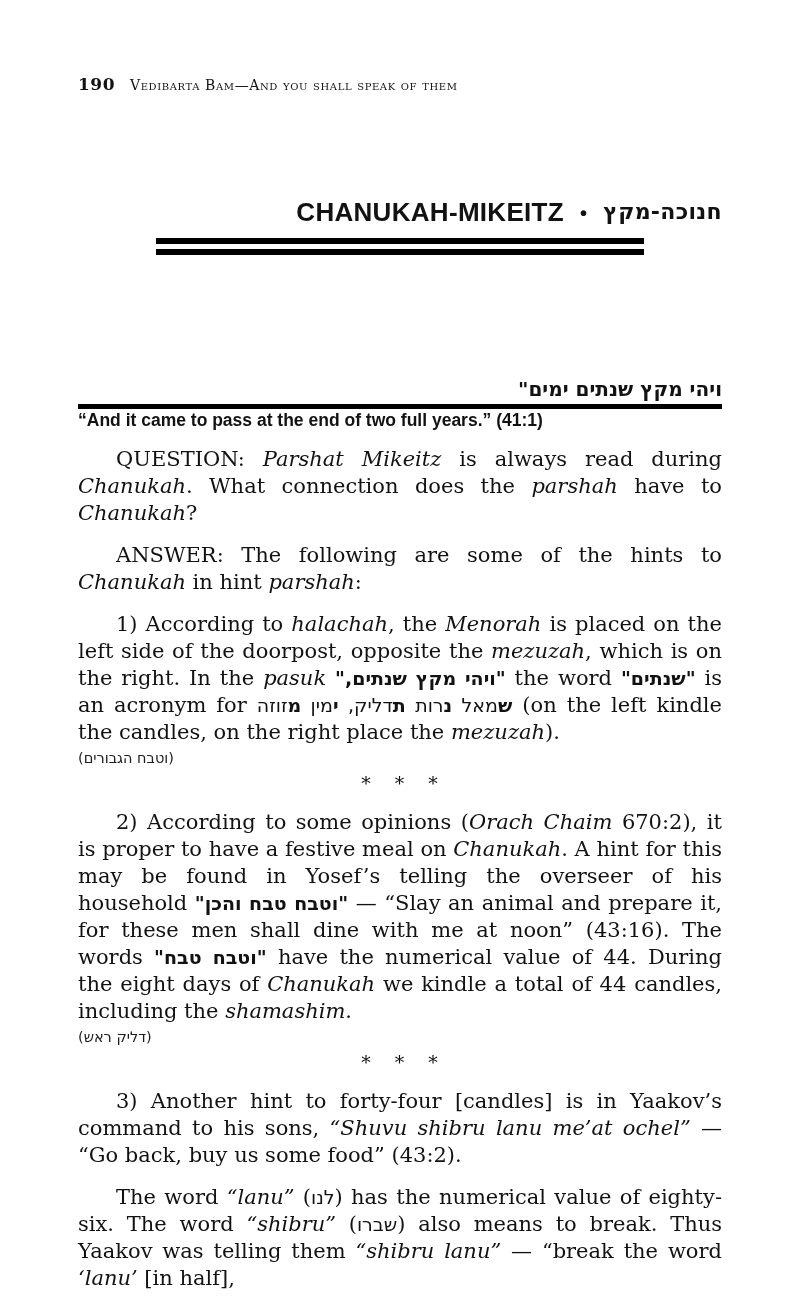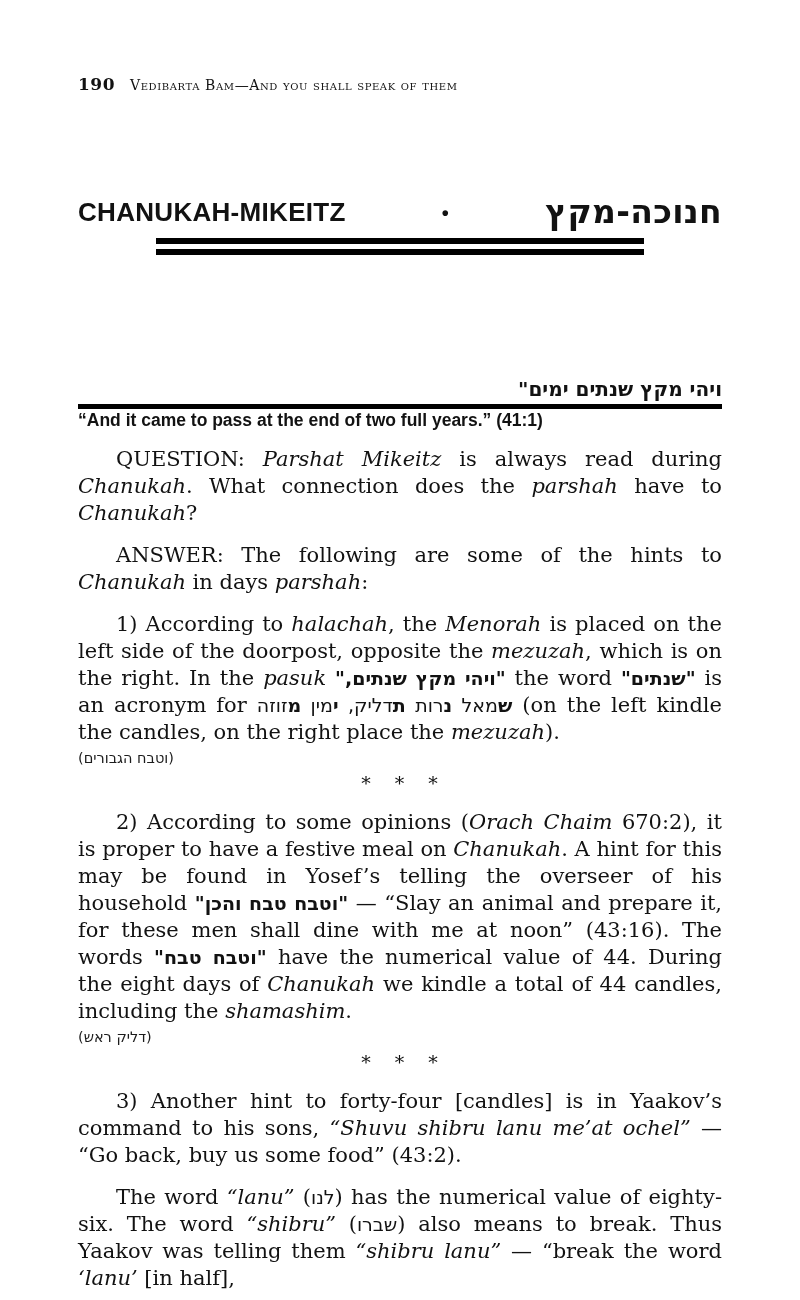--- a/index.html
+++ b/index.html
@@ -20,28 +20,28 @@
   }
   .page-number{font-weight:bold;letter-spacing:.5px;}
   .running-title{
     font-variant:small-caps;
     letter-spacing:.6px;
     font-size:14px;
   }
   
   .chapter-title{
     margin-top:101px;
-    display:flex;justify-content:space-between;align-items:center;gap:0;
+    display:flex;justify-content:flex-end;align-items:center;gap:16px;
     font-family:"Liberation Sans", sans-serif;
     font-weight:bold;font-size:26px;line-height:30px;
     letter-spacing:.3px;
   }
   .chapter-title .heb{
     font-family:"DejaVu Sans", sans-serif;
-    font-size:33px;font-weight:bold;
+    font-size:22px;font-weight:bold;
   }
   .title-bullet{font-size:20px;position:relative;top:1px;}
   .double-rule{
     width:488px;margin:11px auto 0 auto;
     border-top:6px solid #000;
     border-bottom:6px solid #000;
     height:5px;
   }
   
   .section-head{margin-top:122px;}
@@ -106,21 +106,21 @@
   <div class="double-rule"></div>
 
   <div class="section-head">
     <div class="section-hebrew" dir="rtl">ויהי מקץ שנתים ימים"</div>
     <div class="head-rule"></div>
     <div class="section-english">“And it came to pass at the end of two full years.” (41:1)</div>
   </div>
 
   <div class="page-body">
       <p class="para"><span>QUESTION: </span><span class="it">Parshat Mikeitz</span><span> is always read during </span><span class="it">Chanukah</span><span>. What connection does the </span><span class="it">parshah</span><span> have to </span><span class="it">Chanukah</span><span>?</span></p>
-      <p class="para"><span>ANSWER: The following are some of the hints to </span><span class="it">Chanukah</span><span> in days </span><span class="it">parshah</span><span>:</span></p>
+      <p class="para"><span>ANSWER: The following are some of the hints to </span><span class="it">Chanukah</span><span> in hint </span><span class="it">parshah</span><span>:</span></p>
       <p class="para"><span>1) According to </span><span class="it">halachah</span><span>, the </span><span class="it">Menorah</span><span> is placed on the left side of the doorpost, opposite the </span><span class="it">mezuzah</span><span>, which is on the right. In the </span><span class="it">pasuk</span><span> </span><span class="bd he" dir="rtl">"ויהי מקץ שנתים,"</span><span> the word </span><span class="bd he" dir="rtl">"שנתים"</span><span> is an acronym for </span><span class="he" dir="rtl"><span class="bd">ש</span><span>מאל </span><span class="bd">נ</span><span>רות </span><span class="bd">ת</span><span>דליק, </span><span class="bd">י</span><span>מין </span><span class="bd">מ</span><span>זוזה</span></span><span> (on the left kindle the candles, on the right place the </span><span class="it">mezuzah</span><span>).</span></p>
       <div class="attribution">(וטבח הגבורים)</div>
       <div class="stars">* * *</div>
       <p class="para"><span>2) According to some opinions (</span><span class="it">Orach Chaim</span><span> 670:2), it is proper to have a festive meal on </span><span class="it">Chanukah</span><span>. A hint for this may be found in Yosef’s telling the overseer of his household </span><span class="bd he" dir="rtl">"וטבח טבח והכן"</span><span> — “Slay an animal and prepare it, for these men shall dine with me at noon” (43:16). The words </span><span class="bd he" dir="rtl">"וטבח טבח"</span><span> have the numerical value of 44. During the eight days of </span><span class="it">Chanukah</span><span> we kindle a total of 44 candles, including the </span><span class="it">shamashim</span><span>.</span></p>
       <div class="attribution">(דליק ראש)</div>
       <div class="stars">* * *</div>
       <p class="para"><span>3) Another hint to forty-four [candles] is in Yaakov’s command to his sons, </span><span class="it">“Shuvu shibru lanu me’at ochel”</span><span> — “Go back, buy us some food” (43:2).</span></p>
       <p class="para"><span>The word </span><span class="it">“lanu”</span><span> (</span><span class="he" dir="rtl">לנו</span><span>) has the numerical value of eighty-six. The word </span><span class="it">“shibru”</span><span> (</span><span class="he" dir="rtl">שברו</span><span>) also means to break. Thus Yaakov was telling them </span><span class="it">“shibru lanu”</span><span> — “break the word </span><span class="it">‘lanu’</span><span> [in half],</span></p>
     </div>
 

